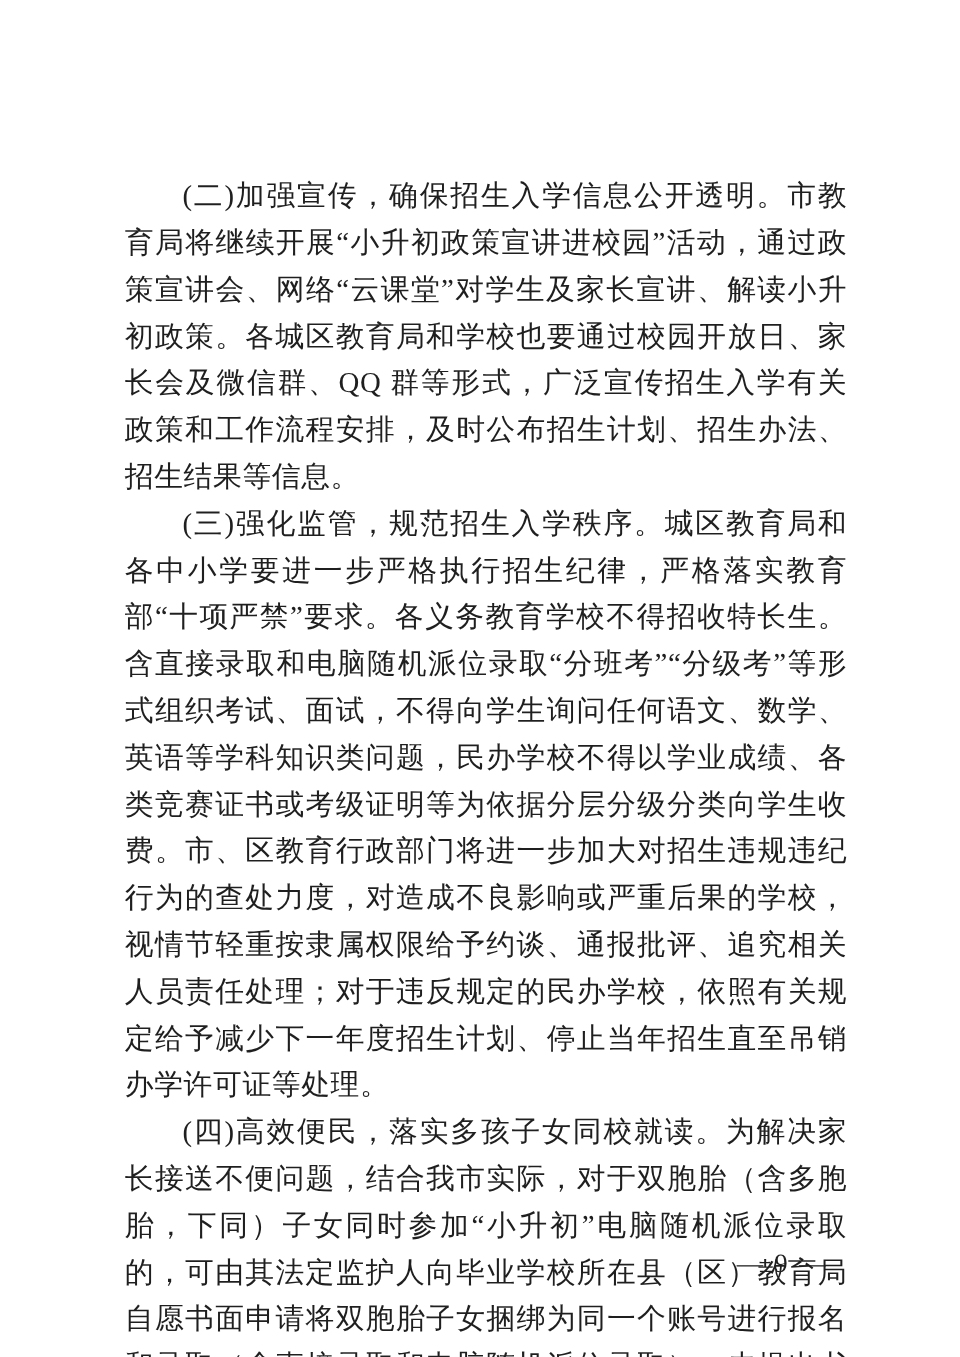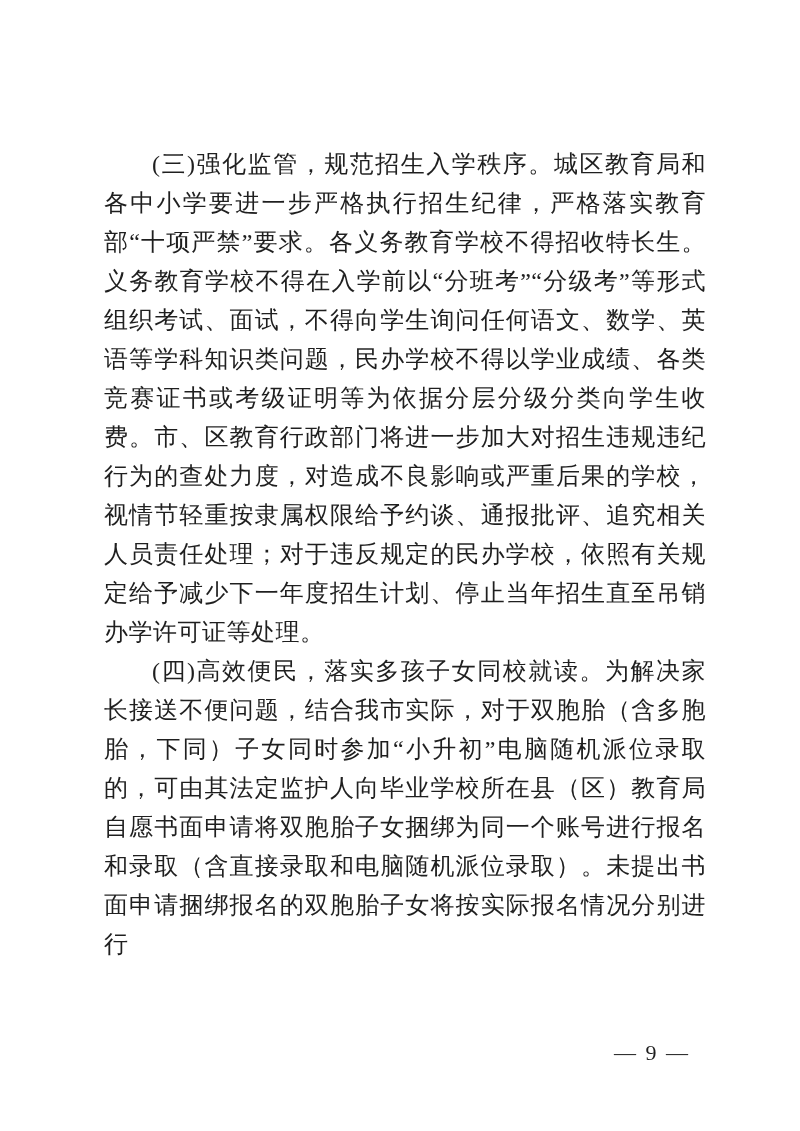--- a/index.html
+++ b/index.html
@@ -41,17 +41,18 @@
     letter-spacing: 2px;
     color: #1f1f1f;
     white-space: nowrap;
   }
 </style>
 </head>
 <body>
 
 <div class="page">
   <div class="text-block">
-    <p>(三)强化监管，规范招生入学秩序。城区教育局和各中小学要进一步严格执行招生纪律，严格落实教育部“十项严禁”要求。各义务教育学校不得招收特长生。义务教育学校不得在入学前以“分班考”“分级考”等形式组织考试、面试，不得向学生询问任何语文、数学、英语等学科知识类问题，民办学校不得以学业成绩、各类竞赛证书或考级证明等为依据分层分级分类向学生收费。市、区教育行政部门将进一步加大对招生违规违纪行为的查处力度，对造成不良影响或严重后果的学校，视情节轻重按隶属权限给予约谈、通报批评、追究相关人员责任处理；对于违反规定的民办学校，依照有关规定给予减少下一年度招生计划、停止当年招生直至吊销办学许可证等处理。</p>
+    <p>(二)加强宣传，确保招生入学信息公开透明。市教育局将继续开展“小升初政策宣讲进校园”活动，通过政策宣讲会、网络“云课堂”对学生及家长宣讲、解读小升初政策。各城区教育局和学校也要通过校园开放日、家长会及微信群、QQ 群等形式，广泛宣传招生入学有关政策和工作流程安排，及时公布招生计划、招生办法、招生结果等信息。</p>
+    <p>(三)强化监管，规范招生入学秩序。城区教育局和各中小学要进一步严格执行招生纪律，严格落实教育部“十项严禁”要求。各义务教育学校不得招收特长生。含直接录取和电脑随机派位录取“分班考”“分级考”等形式组织考试、面试，不得向学生询问任何语文、数学、英语等学科知识类问题，民办学校不得以学业成绩、各类竞赛证书或考级证明等为依据分层分级分类向学生收费。市、区教育行政部门将进一步加大对招生违规违纪行为的查处力度，对造成不良影响或严重后果的学校，视情节轻重按隶属权限给予约谈、通报批评、追究相关人员责任处理；对于违反规定的民办学校，依照有关规定给予减少下一年度招生计划、停止当年招生直至吊销办学许可证等处理。</p>
     <p>(四)高效便民，落实多孩子女同校就读。为解决家长接送不便问题，结合我市实际，对于双胞胎（含多胞胎，下同）子女同时参加“小升初”电脑随机派位录取的，可由其法定监护人向毕业学校所在县（区）教育局自愿书面申请将双胞胎子女捆绑为同一个账号进行报名和录取（含直接录取和电脑随机派位录取）。未提出书面申请捆绑报名的双胞胎子女将按实际报名情况分别进行</p>
   </div>
   <div class="page-number">— 9 —</div>
 </div>
 
 </body></html>

